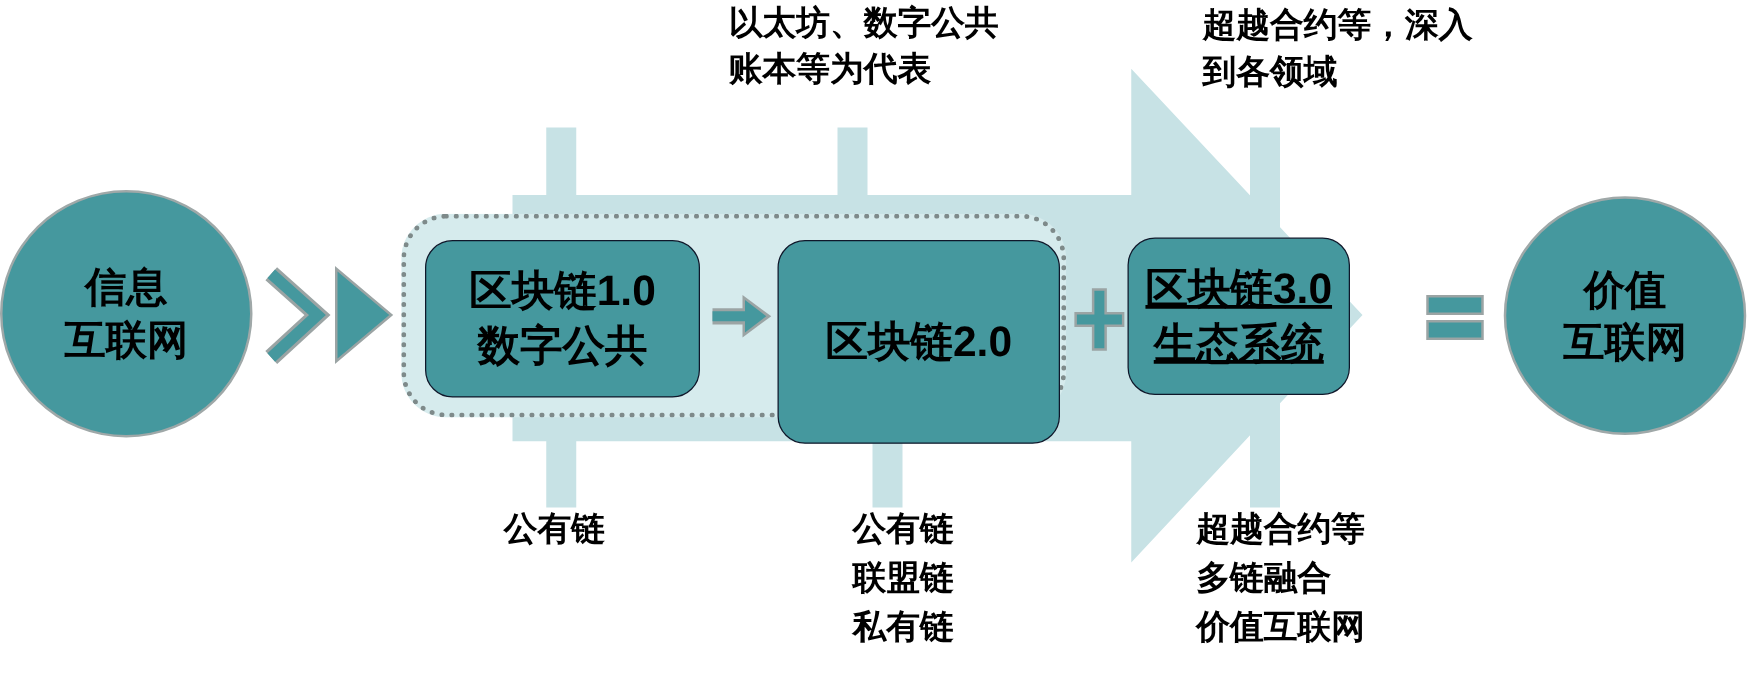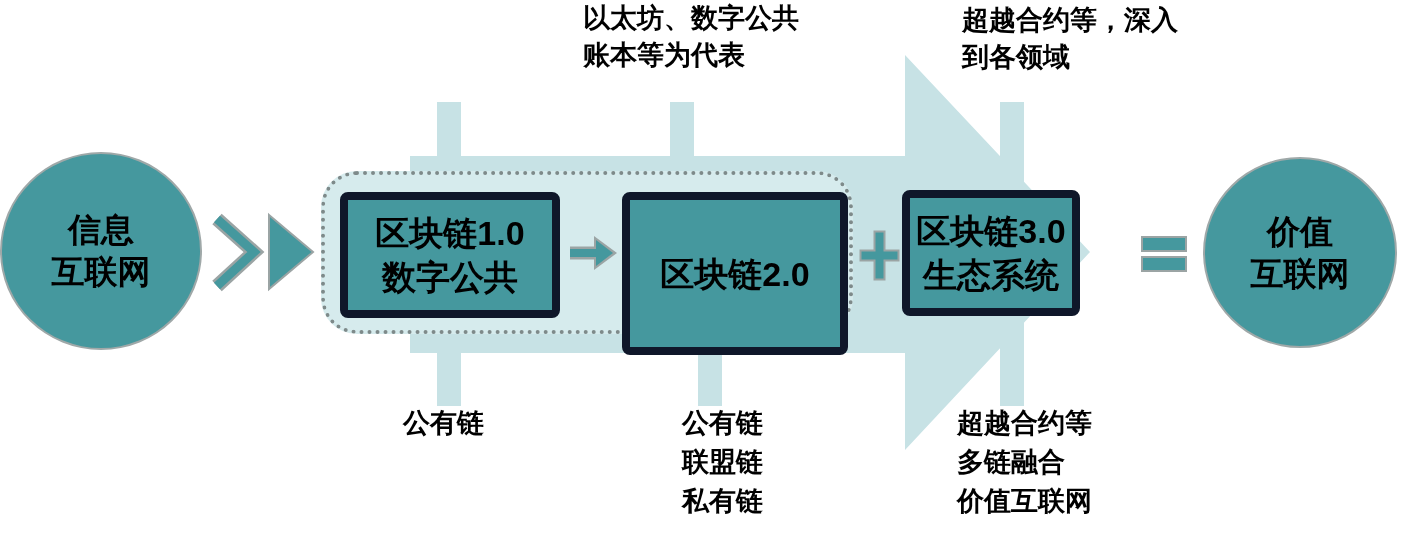--- a/index.html
+++ b/index.html
@@ -9,28 +9,28 @@
   }
   svg.layer{position:absolute;left:0;top:0;}
   #bg-layer{z-index:1;}
   .conn{position:absolute;background:#C7E2E5;z-index:2;}
   .dotted-frame{
     position:absolute;left:321px;top:171px;width:532px;height:163px;
     box-sizing:border-box;border:4px dotted #7E8A8A;border-radius:36px;
     background:#D6EBED;z-index:3;
   }
   .node-box{
-    position:absolute;box-sizing:border-box;background:#45989E;border:8px solid #0f172a;
-    border-radius:8px;z-index:5;display:flex;flex-direction:column;
+    position:absolute;box-sizing:border-box;background:#45989E;border:1px solid #0f172a;
+    border-radius:22px;z-index:5;display:flex;flex-direction:column;
     align-items:center;justify-content:center;text-align:center;
     font-size:34px;line-height:44px;
   }
   .box1{left:340px;top:192px;width:220px;height:126px;}
   .box2{left:622px;top:192px;width:226px;height:163px;}
-  .box3{left:902px;top:190px;width:178px;height:126px;}
+  .box3{left:902px;top:190px;width:178px;height:126px;text-decoration:underline;}
   .circle{
     position:absolute;box-sizing:border-box;background:#45989E;border:2px solid #9FA8A8;
     border-radius:50%;z-index:5;display:flex;align-items:center;justify-content:center;
     text-align:center;font-size:33px;line-height:42px;white-space:pre-line;
   }
   .circle-left{left:0;top:152px;width:202px;height:198px;}
   .circle-right{left:1203px;top:157px;width:194px;height:191px;}
   #ops-layer{z-index:6;}
   .callout{
     position:absolute;z-index:7;font-size:27px;white-space:pre-line;

